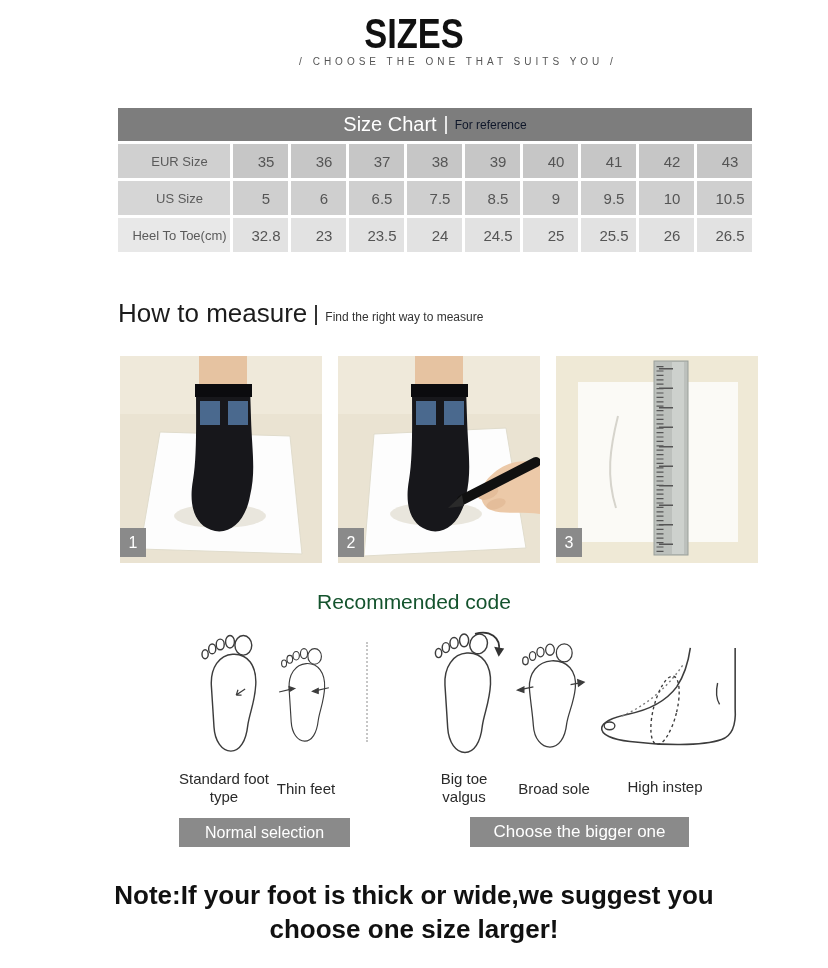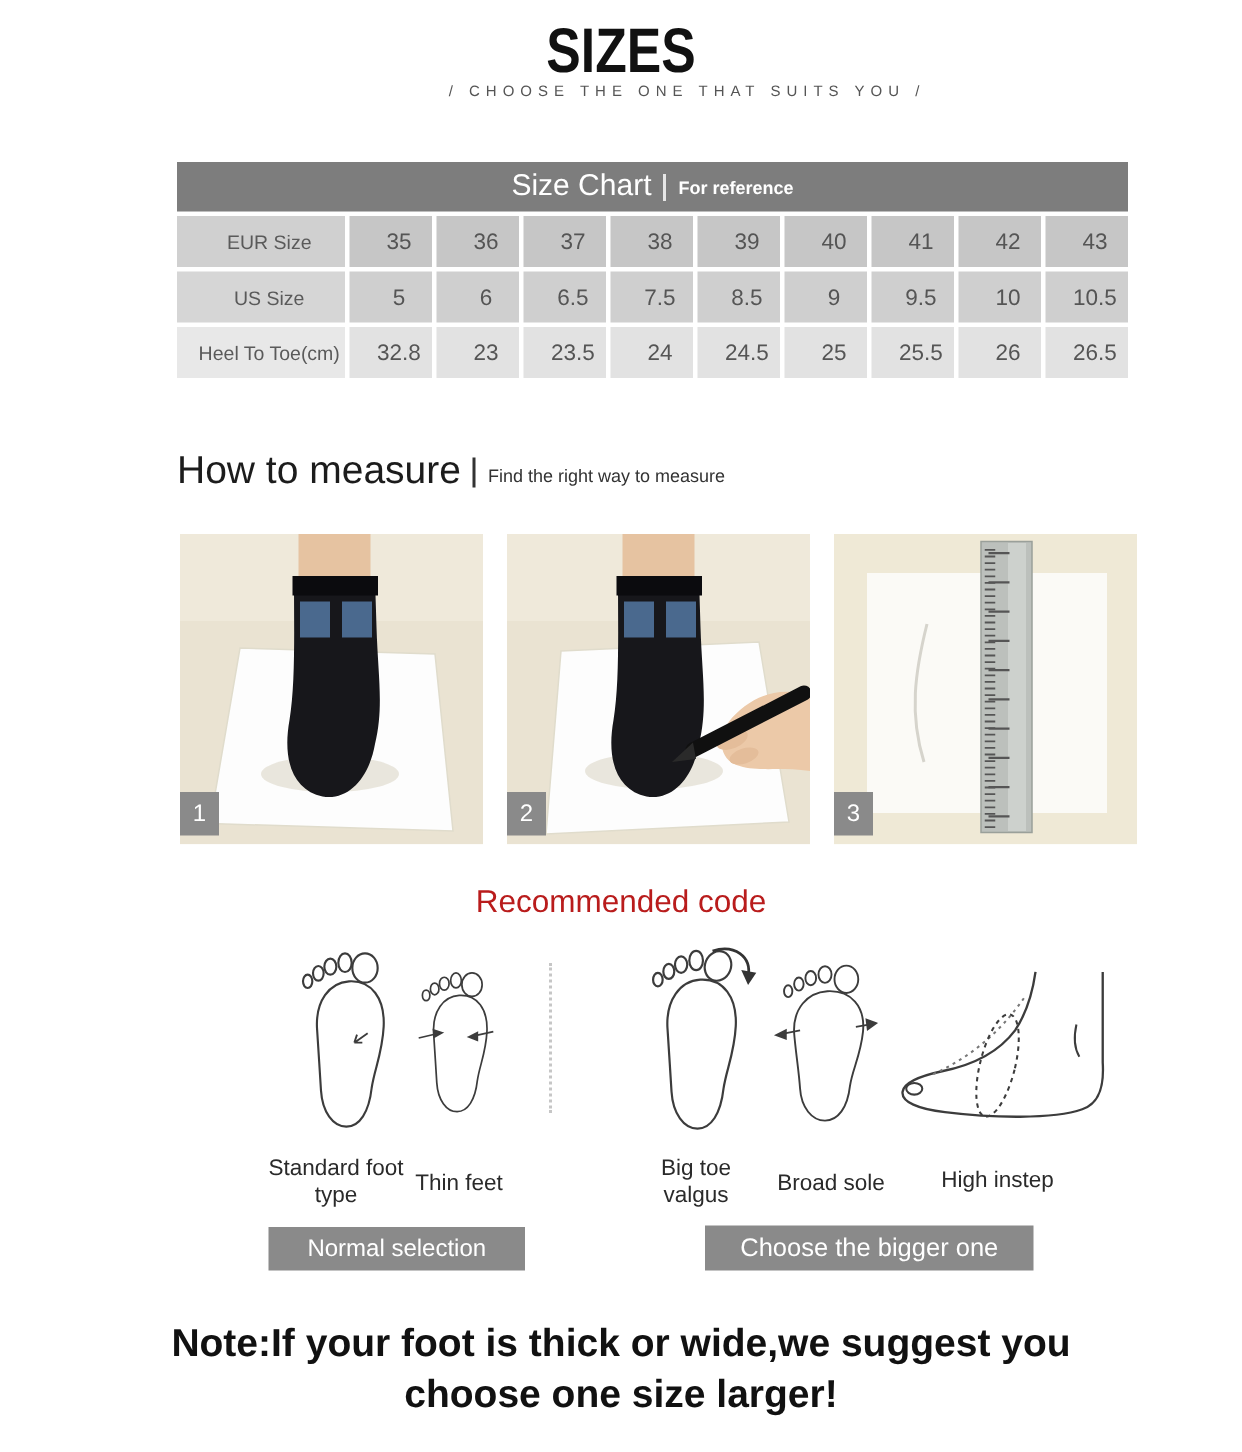--- a/index.html
+++ b/index.html
@@ -12,21 +12,21 @@
     font-size:42px; font-weight:700; letter-spacing:0px; color:#111;
     transform:scaleX(0.82); }
   .hdr-sub { position:absolute; top:56px; left:0; width:100%; text-align:center;
     font-size:10px; letter-spacing:4px; color:#555;margin-left:44px; }
 
   
   .chart { position:absolute; left:118px; top:108px; width:634px; }
   .chart-header { height:33px; background:#7d7d7d; display:flex; align-items:center; justify-content:center; gap:8px; margin-bottom:3px; }
   .chart-title { color:#fff; font-size:20px; }
   .chart-sep { width:2px; height:18px; background:#e6e6e6; }
-  .chart-sub { color:#ffffff; font-size:12px;font-weight:bold; }
+  .chart-sub { color:#0f172a; font-size:12px; }
   .chart-table { display:grid; grid-template-columns:112px repeat(9, 1fr); gap:3px; background:#fff; }
   .cell { height:34px; display:flex; align-items:center; justify-content:center; font-size:15px; color:#555;padding-left:11px; }
   .cell.r0 { background:#c6c6c6; }
   .cell.r1 { background:#cfcfcf; }
   .cell.r2 { background:#e2e2e2; }
   .cell.label { font-size:13px; color:#5a5a5a; }
   .cell.label.r0 { background:#d0d0d0; }
   .cell.label.r1 { background:#d6d6d6; }
   .cell.label.r2 { background:#e8e8e8; }
 
@@ -37,21 +37,21 @@
   .htm-sub { font-size:12px; color:#333; margin-bottom:5px; }
 
   
   .photos { position:absolute; left:120px; top:356px; display:flex; gap:16px; }
   .photo { position:relative; width:202px; height:207px; overflow:hidden; }
   .photo svg { display:block; width:202px; height:207px; }
   .badge { position:absolute; left:0; bottom:6px; width:26px; height:29px; background:#8a8a8a;
     color:#fff; font-size:16px; display:flex; align-items:center; justify-content:center; }
 
   
-  .rec-title { position:absolute; top:590px; left:0; width:100%; text-align:center; font-size:21px; color:#b91c1c; }
+  .rec-title { position:absolute; top:590px; left:0; width:100%; text-align:center; font-size:21px; color:#14532d; }
   .foot { position:absolute; }
   .foot svg { display:block; width:100%; height:100%; }
   .divider { position:absolute; left:366px; top:642px; height:100px; border-left:2px dotted #c6c6c6; }
   .foot-label { position:absolute; font-size:15px; color:#2a2a2a; text-align:center; white-space:pre-line; line-height:18px; }
   .rec-btn { position:absolute; height:29px; background:#8a8a8a; color:#fff; font-size:16px;
     display:flex; align-items:center; justify-content:center; }
 
   
   .note { position:absolute; top:878px; left:0; width:100%; text-align:center; font-weight:700; color:#111; }
   .note div { font-size:26px; line-height:34px; }

